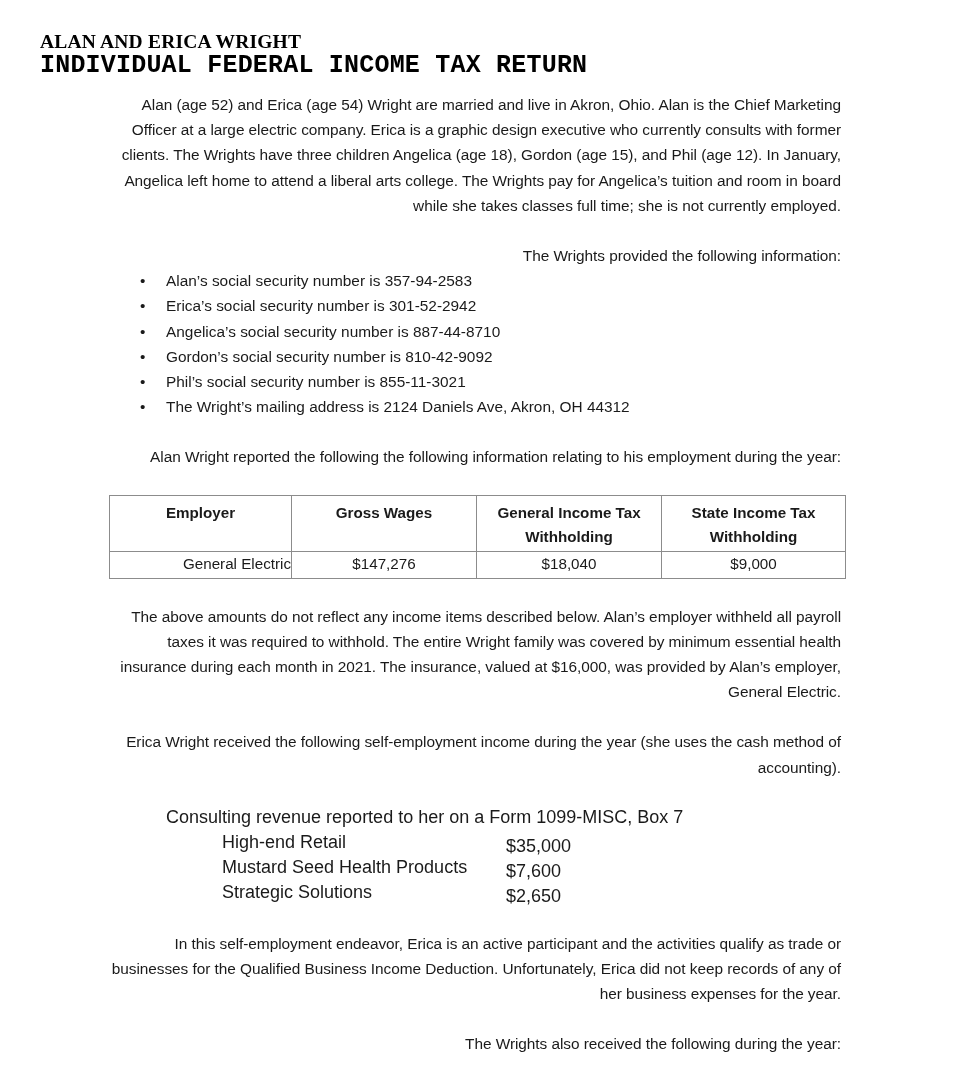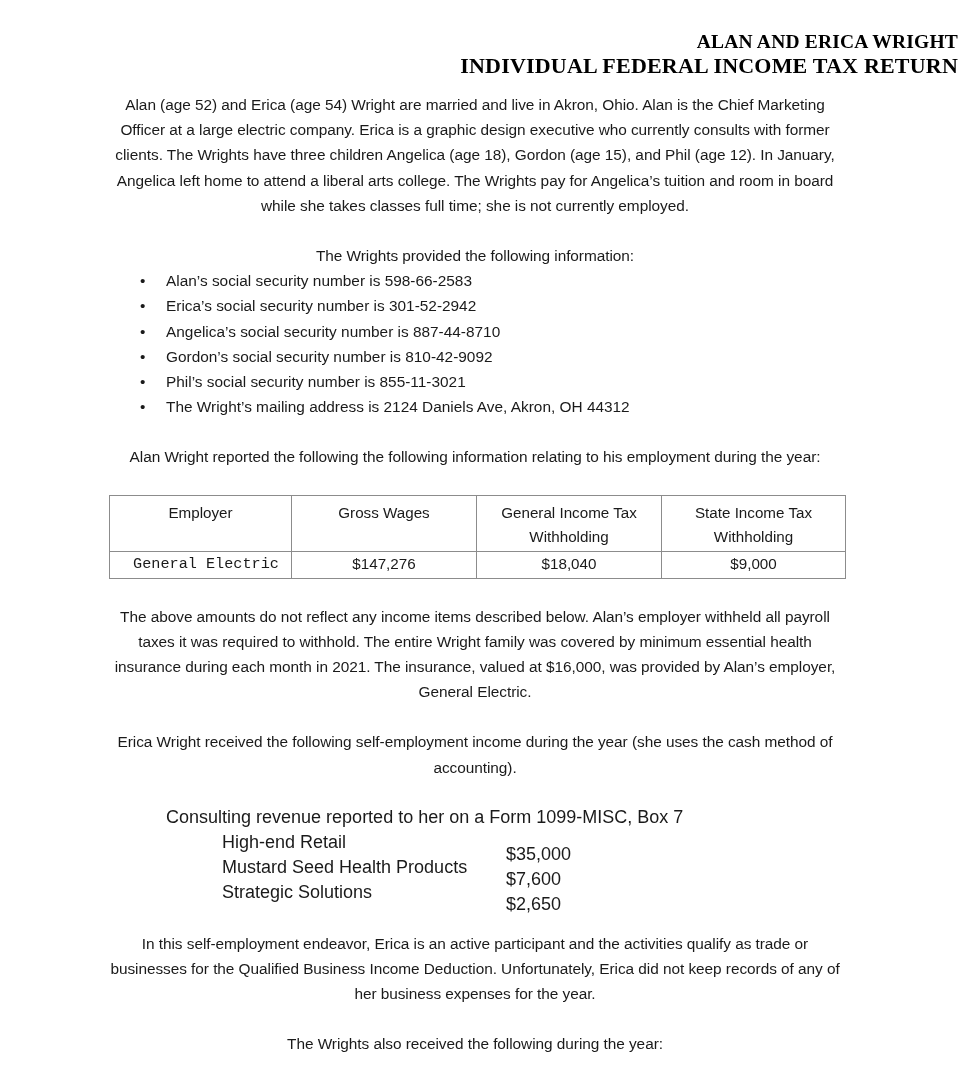--- a/index.html
+++ b/index.html
@@ -17,43 +17,44 @@
   }
   .page {
     position: absolute;
     left: 0;
     top: 0;
     width: 958px;
     height: 1070px;
     background: #ffffff;
   }
   .title-block {
-    text-align: right;
+    text-align: left;
     padding-top: 30px;
+    padding-left: 40px;
   }
   .title-line {
     font-family: "Liberation Serif", serif;
     font-weight: bold;
     color: #000000;
     letter-spacing: 0.2px;
   }
   .title-line.l1 { font-size: 19.5px; line-height: 24px; }
-  .title-line.l2 { font-size: 22px; line-height: 24px; }
+  .title-line.l2 { font-size: 25px; line-height: 24px; font-family: Liberation Mono, monospace; }
 
   .content {
     position: absolute;
     left: 109px;
     top: 92px;
     width: 732px;
   }
   p.para {
     margin: 0 0 0 0;
     font-size: 15.4px;
     line-height: 25.2px;
-    text-align: center;
+    text-align: right;
     letter-spacing: -0.05px;
   }
   .spacer { height: 25px; }
 
   ul.bullets {
     margin: 0;
     padding: 0;
     list-style: none;
   }
   ul.bullets li {
@@ -77,36 +78,35 @@
     table-layout: fixed;
   }
   table.wage-table th,
   table.wage-table td {
     border: 1px solid #8c8c8c;
     font-size: 15.2px;
     line-height: 24px;
     padding: 0;
   }
   table.wage-table th {
-    font-weight: normal;
+    font-weight: bold;
     text-align: center;
     height: 50px;
     vertical-align: top;
     padding-top: 5px;
   }
   table.wage-table td {
     text-align: center;
     height: 20px;
     padding: 0 0 2px 0;
     vertical-align: middle;
   }
   table.wage-table td.cell-left {
-    text-align: center;
+    text-align: right;
     padding-left: 11px;
-    font-family: Liberation Mono, monospace;
   }
   col.c1 { width: 182px; }
   col.c2 { width: 185px; }
   col.c3 { width: 185px; }
   col.c4 { width: 184px; }
 
   .indent-block {
     font-size: 18px;
     line-height: 25.2px;
   }
@@ -114,21 +114,21 @@
     padding-left: 57px;
   }
   .indent-row {
     padding-left: 113px;
     position: relative;
     height: 25.2px;
   }
   .indent-row .amt {
     position: absolute;
     left: 397px;
-    top: 12px;
+    top: 4px;
   }
 </style>
 </head>
 <body>
 
 <div class="page">
 
   <div class="title-block">
     <div class="title-line l1">ALAN AND ERICA WRIGHT</div>
     <div class="title-line l2">INDIVIDUAL FEDERAL INCOME TAX RETURN</div>
@@ -138,21 +138,21 @@
 
     <p class="para">Alan (age 52) and Erica (age 54) Wright are married and live in Akron, Ohio. Alan is the Chief Marketing Officer at a large electric company.  Erica is a graphic design executive who currently consults with former clients. The Wrights have three children Angelica (age 18), Gordon (age 15), and Phil (age 12). In January, Angelica left home to attend a liberal arts college. The Wrights pay for Angelica’s tuition and room in board while she takes classes full time; she is not currently employed.</p>
 
     <div class="spacer"></div>
 
     <p class="para">The Wrights provided the following information:</p>
 
     <ul class="bullets">
       <li>
         <span class="bullet-glyph">•</span>
-        <span>Alan’s social security number is 598-66-2583</span>
+        <span>Alan’s social security number is 357-94-2583</span>
       </li>
       <li>
         <span class="bullet-glyph">•</span>
         <span>Erica’s social security number is 301-52-2942</span>
       </li>
       <li>
         <span class="bullet-glyph">•</span>
         <span>Angelica’s social security number is 887-44-8710</span>
       </li>
       <li>

